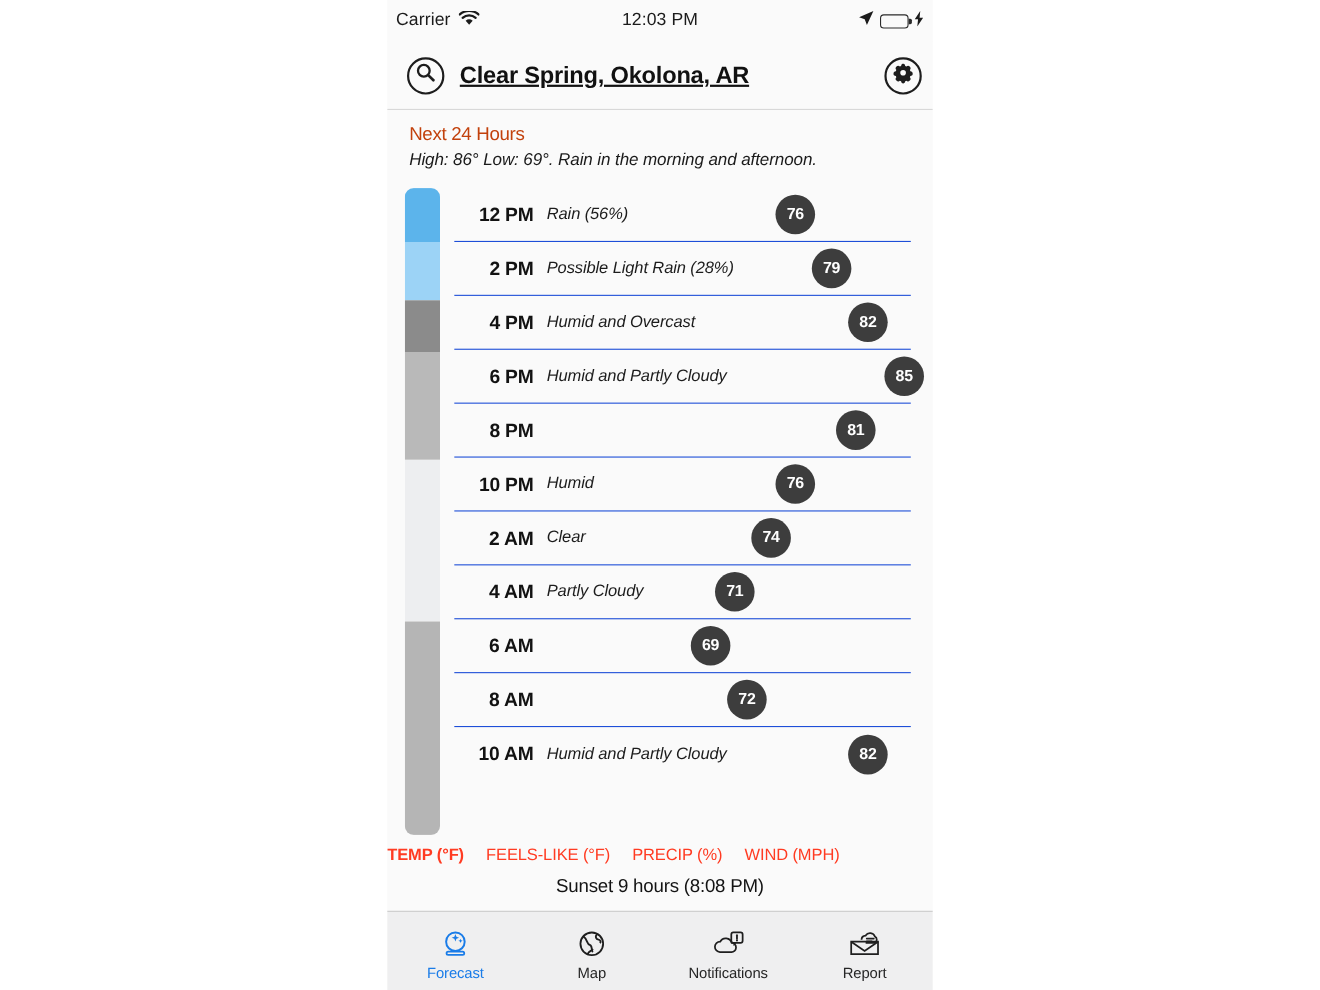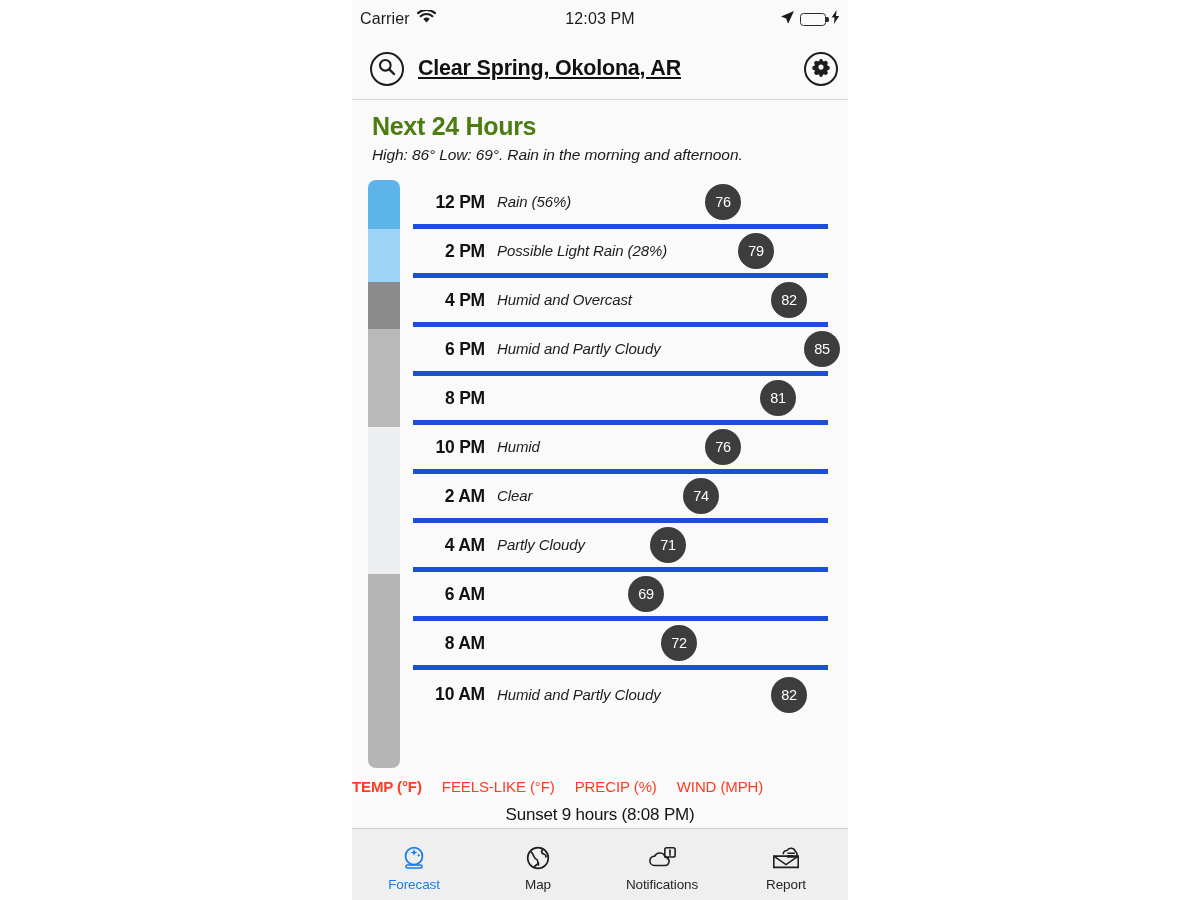--- a/index.html
+++ b/index.html
@@ -91,21 +91,21 @@
     margin-left: 14px;
     letter-spacing: -.2px;
     white-space: nowrap;
     text-decoration: underline;
   }
   .nav-spacer { flex: 1 1 auto; }
 
   
   .section-head { padding: 12px 0 0 20px; background: #fafafa; }
   .section-title {
-    font-size: 25px; font-weight: 700; color: #4d7c0f;
+    font-size: 17px; font-weight: 400; color: #c2410c;
     letter-spacing: -.3px;
   }
   .section-sub {
     font-size: 15.5px; font-style: italic; color: #1a1a1a;
     margin-top: 5px; letter-spacing: -.1px;
   }
 
   
   .forecast-area {
     position: relative;
@@ -122,21 +122,21 @@
   }
   .sky-seg { width: 100%; }
 
   .rows {
     position: absolute;
     left: 61px; top: 0; right: 20px;
   }
   .hour-row {
     position: relative;
     height: 49px;
-    border-bottom: 5px solid #1d4ed8;
+    border-bottom: 1px solid #1d4ed8;
     display: flex; align-items: center;
   }
   .hour-row:last-child { border-bottom: none; }
   .hour-time {
     width: 72px;
     text-align: right;
     font-size: 17.5px; font-weight: 700; color: #121212;
     letter-spacing: -.2px;
     flex: 0 0 auto;
   }
@@ -149,21 +149,21 @@
     max-width: 185px;
   }
   .temp-bubble {
     position: absolute;
     top: 50%;
     width: 36px; height: 36px;
     margin-top: -18px;
     border-radius: 50%;
     background: #3d3d3d;
     color: #ffffff;
-    font-size: 14.5px; font-weight: 400;
+    font-size: 14.5px; font-weight: 700;
     display: flex; align-items: center; justify-content: center;
     letter-spacing: -.2px;
   }
 
   
   .metric-row {
     display: flex; align-items: center; justify-content: flex-start;
     gap: 20px;
     padding: 8px 0 0 0;
   }

